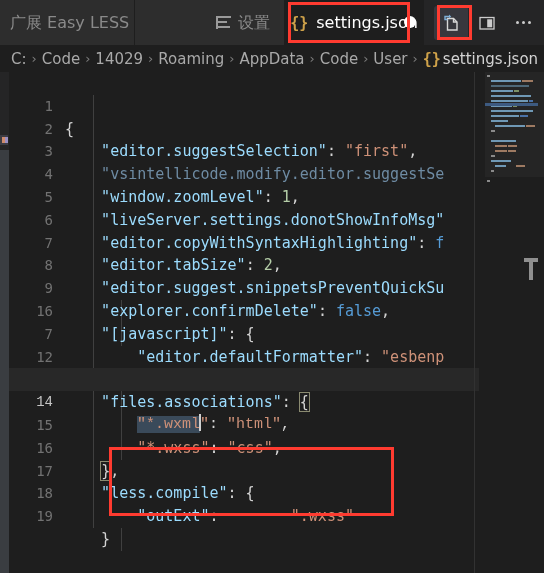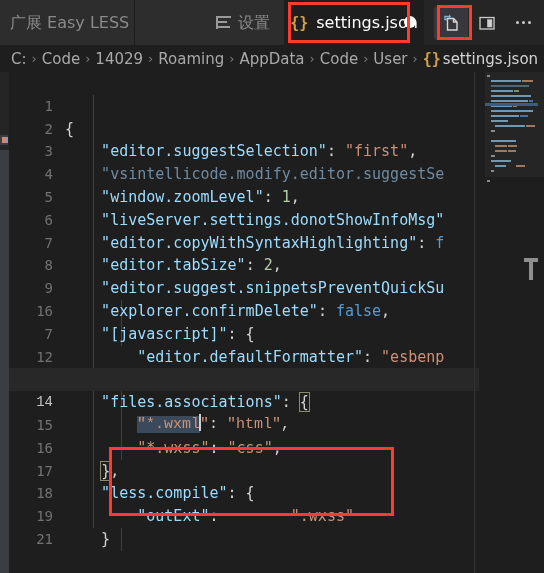--- a/index.html
+++ b/index.html
@@ -546,24 +546,20 @@
         <span class="ln">18</span>
         <span class="txt"><span class="k">        "outExt"</span><span class="p">:        </span><span class="s">".wxss"</span></span>
       </div>
 
       <div class="line">
         <span class="ln">19</span>
         <span class="txt"><span class="p">    }</span></span>
       </div>
 
 
-      <div class="line">
-        <span class="ln">21</span>
-        
-      </div>
 
       <div class="line">
         
         <span class="txt"></span>
       </div>
 
     </div>
 
     <div class="editor-divider"></div>
     <div class="editor-divider2"></div>

